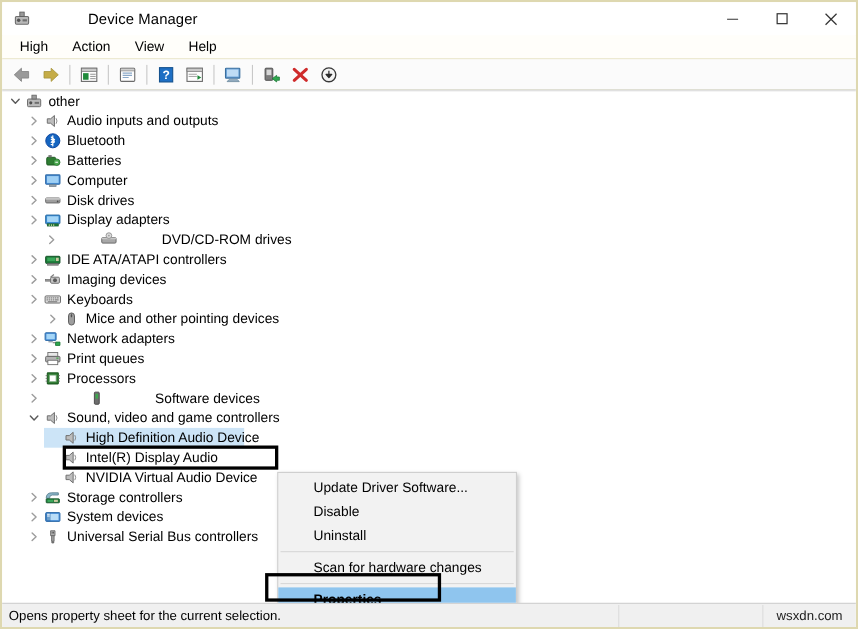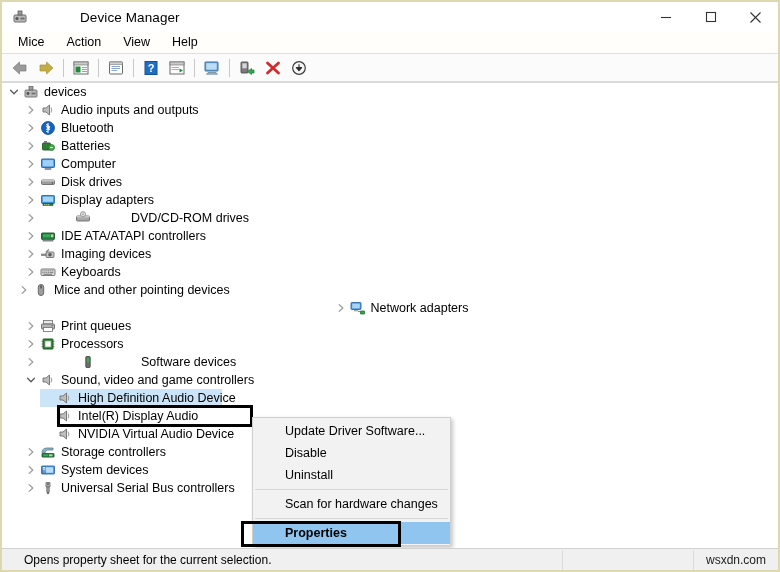--- a/index.html
+++ b/index.html
@@ -155,21 +155,21 @@
 
   
   #statusbar {
     height: 22px; min-height: 22px;
     background: #f0f0f0;
     border-top: 1px solid #d0d0d0;
     display: flex; align-items: center;
     font-size: 12px; color: #000;
     position: relative;
   }
-  #status-main { flex: 0 0 560px; padding-left: 22px; overflow: hidden; }
+  #status-main { flex: 0 0 560px; padding-left: 6px; overflow: hidden; }
   .sb-div { width: 1px; height: 20px; background: #dcdcdc; }
   #status-mid { flex: 1 1 auto; }
   #status-right {
     flex: 0 0 84px;
     text-align: center;
     color: #222;
     font-size: 12px;
   }
 </style>
 </head>
@@ -202,21 +202,21 @@
       <div class="cap-btn">
         <svg width="13" height="13" viewBox="0 0 13 13">
             <line x1="1.5" y1="1.5" x2="11.5" y2="11.5" stroke="#333" stroke-width="1.1"></line>
             <line x1="11.5" y1="1.5" x2="1.5" y2="11.5" stroke="#333" stroke-width="1.1"></line>
           </svg>
       </div>
     </div>
   </div>
 
   <div id="menubar">
-    <div class="menu-item">Mice</div>
+    <div class="menu-item">High</div>
     <div class="menu-item">Action</div>
     <div class="menu-item">View</div>
     <div class="menu-item">Help</div>
   </div>
 
   <div id="toolbar">
     <div class="tb-btn">
       <svg width="18" height="16" viewBox="0 0 18 16">
         <path d="M8.5 2 L2 8 L8.5 14 L8.5 11 L15 11 L15 5 L8.5 5 Z" fill="#9a9a9a" stroke="#7d7d7d" stroke-width="0.7"></path>
       </svg>
@@ -310,21 +310,21 @@
             </svg>
           </div>
           <div class="ticon">
             <svg width="16" height="16" viewBox="0 0 16 16">
               <rect x="2" y="6" width="12" height="7" rx="1" fill="#b9b9b9" stroke="#6d6d6d" stroke-width="0.9"></rect>
               <rect x="6" y="2.5" width="4" height="3.5" fill="#9c9c9c" stroke="#5f5f5f" stroke-width="0.7"></rect>
               <circle cx="5" cy="9.5" r="1.4" fill="#4f4f4f"></circle>
               <rect x="8.5" y="8.6" width="4" height="1.8" fill="#6f6f6f"></rect>
             </svg>
           </div>
-          <span class="tlabel">devices</span>
+          <span class="tlabel">other</span>
         </div>
         <div class="row" style="padding-left: 21px;">
           <div class="chev">
             <svg width="10" height="10" viewBox="0 0 10 10">
               <path d="M3.2 1.6 L6.8 5 L3.2 8.4" fill="none" stroke="#9d9d9d" stroke-width="1.3" stroke-linecap="round" stroke-linejoin="round"></path>
             </svg>
           </div>
           <div class="ticon">
             <svg width="16" height="16" viewBox="0 0 16 16">
               <path d="M3 6 L6 6 L9.5 3 L9.5 13 L6 10 L3 10 Z" fill="#bdbdbd" stroke="#6f6f6f" stroke-width="0.9" stroke-linejoin="round"></path>
@@ -404,21 +404,21 @@
               <rect x="1.5" y="3.5" width="13" height="8" rx="0.8" fill="#3c8fd6" stroke="#2a6ba3" stroke-width="0.9"></rect>
               <rect x="2.8" y="4.6" width="10.4" height="5.2" fill="#a5d6f7"></rect>
               <rect x="3" y="11.5" width="10" height="2" fill="#1e7a3a" stroke="#13582a" stroke-width="0.6"></rect>
               <rect x="4.3" y="12" width="1" height="1.3" fill="#d8d8a0"></rect>
               <rect x="6.3" y="12" width="1" height="1.3" fill="#d8d8a0"></rect>
               <rect x="8.3" y="12" width="1" height="1.3" fill="#d8d8a0"></rect>
             </svg>
           </div>
           <span class="tlabel">Display adapters</span>
         </div>
-        <div class="row" style="padding-left: 21px; gap: 35px;">
+        <div class="row" style="padding-left: 37px; gap: 35px;">
           <div class="chev">
             <svg width="10" height="10" viewBox="0 0 10 10">
               <path d="M3.2 1.6 L6.8 5 L3.2 8.4" fill="none" stroke="#9d9d9d" stroke-width="1.3" stroke-linecap="round" stroke-linejoin="round"></path>
             </svg>
           </div>
           <div class="ticon">
             <svg width="16" height="16" viewBox="0 0 16 16">
               <rect x="1.5" y="6" width="13" height="5" rx="1" fill="#a8a8a8" stroke="#6a6a6a" stroke-width="0.9"></rect>
               <rect x="1.5" y="6" width="13" height="1.5" fill="#c8c8c8"></rect>
               <circle cx="8" cy="4.2" r="2.6" fill="#dcdcdc" stroke="#8f8f8f" stroke-width="0.8"></circle>
@@ -477,36 +477,36 @@
               <rect x="2.3" y="8" width="1.3" height="1.2" fill="#8a8a8a"></rect>
               <rect x="4.2" y="8" width="1.3" height="1.2" fill="#8a8a8a"></rect>
               <rect x="6.1" y="8" width="1.3" height="1.2" fill="#8a8a8a"></rect>
               <rect x="8" y="8" width="1.3" height="1.2" fill="#8a8a8a"></rect>
               <rect x="9.9" y="8" width="3.4" height="1.2" fill="#8a8a8a"></rect>
               <rect x="3.5" y="9.7" width="8.5" height="1.2" fill="#8a8a8a"></rect>
             </svg>
           </div>
           <span class="tlabel">Keyboards</span>
         </div>
-        <div class="row" style="padding-left: 14px;">
+        <div class="row" style="padding-left: 38px;">
           <div class="chev">
             <svg width="10" height="10" viewBox="0 0 10 10">
               <path d="M3.2 1.6 L6.8 5 L3.2 8.4" fill="none" stroke="#9d9d9d" stroke-width="1.3" stroke-linecap="round" stroke-linejoin="round"></path>
             </svg>
           </div>
           <div class="ticon">
             <svg width="16" height="16" viewBox="0 0 16 16">
               <rect x="5.3" y="2.5" width="5.4" height="11" rx="2.7" fill="#9e9e9e" stroke="#5e5e5e" stroke-width="0.9"></rect>
               <line x1="8" y1="3" x2="8" y2="6.5" stroke="#5e5e5e" stroke-width="0.8"></line>
               <rect x="7.4" y="4" width="1.2" height="2.2" rx="0.5" fill="#4f4f4f"></rect>
             </svg>
           </div>
           <span class="tlabel">Mice and other pointing devices</span>
         </div>
-        <div class="row" style="padding-left: 21px; justify-content: center;">
+        <div class="row" style="padding-left: 21px;">
           <div class="chev">
             <svg width="10" height="10" viewBox="0 0 10 10">
               <path d="M3.2 1.6 L6.8 5 L3.2 8.4" fill="none" stroke="#9d9d9d" stroke-width="1.3" stroke-linecap="round" stroke-linejoin="round"></path>
             </svg>
           </div>
           <div class="ticon">
             <svg width="16" height="16" viewBox="0 0 16 16">
               <rect x="1" y="2.5" width="10" height="7" rx="0.8" fill="#4a90d9" stroke="#2f6ba8" stroke-width="0.9"></rect>
               <rect x="2.2" y="3.6" width="7.6" height="4.8" fill="#a5d6f7"></rect>
               <rect x="4" y="10" width="4" height="1.3" fill="#9aa7b2"></rect>
@@ -658,21 +658,21 @@
               <rect x="8.2" y="3.4" width="0.9" height="1.6" fill="#5f5f5f"></rect>
               <circle cx="8" cy="13" r="1.2" fill="#6e6e6e"></circle>
             </svg>
           </div>
           <span class="tlabel">Universal Serial Bus controllers</span>
         </div>
       </div>
 
     <div id="anno-tree" style="left: 55px; top: 322px; width: 196px; height: 22px;"></div>
 
-    <div id="ctxmenu" style="left: 250px; top: 334px; width: 199px;">
+    <div id="ctxmenu" style="left: 250px; top: 346px; width: 218px;">
       <div class="ctx-item">Update Driver Software...</div>
       <div class="ctx-item">Disable</div>
       <div class="ctx-item">Uninstall</div>
       <div class="ctx-sep"></div>
       <div class="ctx-item">Scan for hardware changes</div>
       <div class="ctx-sep"></div>
       <div class="ctx-item bold hl">Properties</div>
     </div>
 
     <div id="anno-props" style="left: 239px; top: 438px; width: 160px; height: 26px;"></div>

